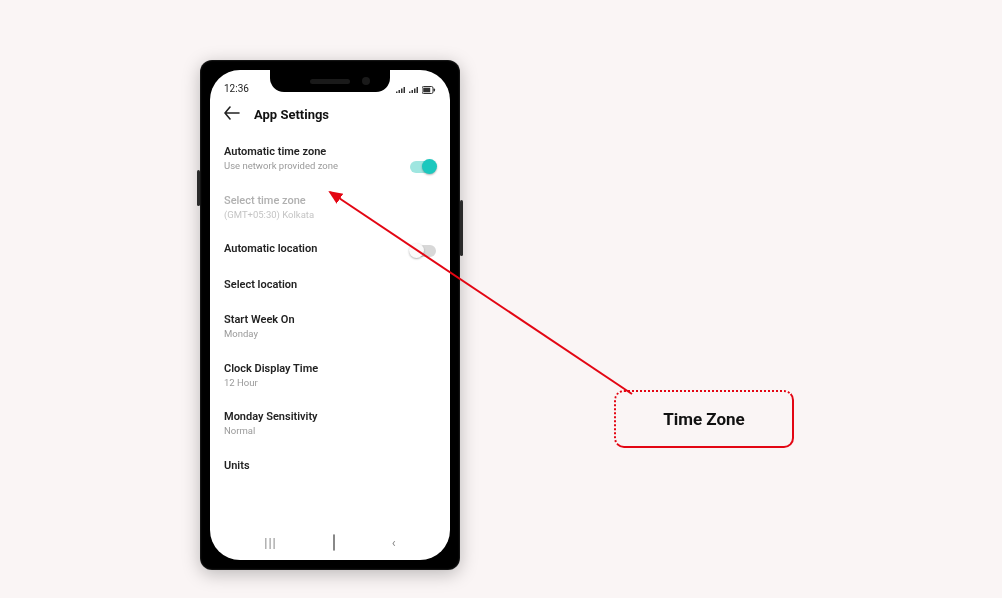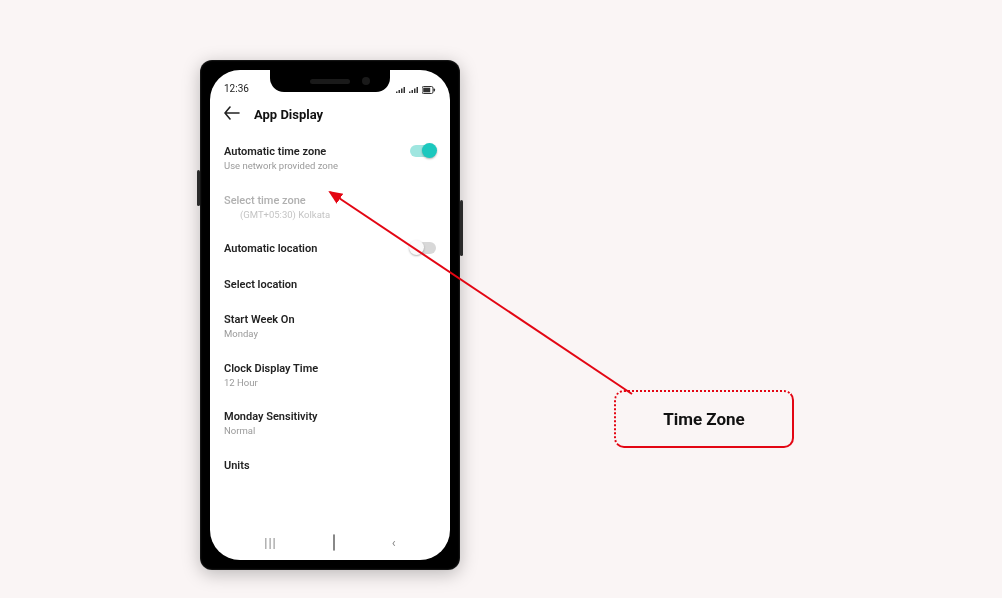--- a/index.html
+++ b/index.html
@@ -103,39 +103,39 @@
     color: #111;
   }
 
   
   .settings {
     padding: 4px 14px;
   }
   .row {
     padding: 10px 0 11px 0;
     display: flex;
-    align-items: flex-start;
+    align-items: flex-end;
     justify-content: space-between;
     cursor: pointer;
   }
   .row .texts { flex: 1; min-width:0; }
   .row .label {
     font-size: 11px;
     font-weight: 600;
     color: #222;
     line-height: 1.3;
   }
   .row .sub {
     font-size: 9.5px;
     color: #9a9a9a;
     line-height: 1.3;
     margin-top: 1px;
   }
   .row.disabled .label { color: #b0b0b0; font-weight:500; }
-  .row.disabled .sub { color: #c4c4c4; margin-left: 16px; }
+  .row.disabled .sub { color: #c4c4c4; }
   .row.disabled { cursor: default; }
 
   
   .toggle {
     width: 26px; height: 12px; border-radius: 10px; position: relative;
     background: #d8d8d8;
   }
   .toggle .knob {
     position: absolute; top: -2px; width: 15px; height: 15px; border-radius: 50%;
     background: #fafafa; box-shadow: 0 1px 2px rgba(0,0,0,0.3);
@@ -229,21 +229,21 @@
         </span>
       </div>
     </div>
 
     <div class="appbar">
       <span class="back-arrow">
         <svg width="16" height="14" viewBox="0 0 16 14">
             <path d="M6 1 L1 7 L6 13 M1 7 H15" stroke="#222" stroke-width="1.6" fill="none" stroke-linecap="round" stroke-linejoin="round"></path>
           </svg>
       </span>
-      <span class="appbar-title">App Display</span>
+      <span class="appbar-title">App Settings</span>
     </div>
 
     <div class="settings">
 
       <div class="row">
         <div class="texts">
           <div class="label">Automatic time zone</div>
           <div class="sub">Use network provided zone</div>
         </div>
         <div class="toggle on">

